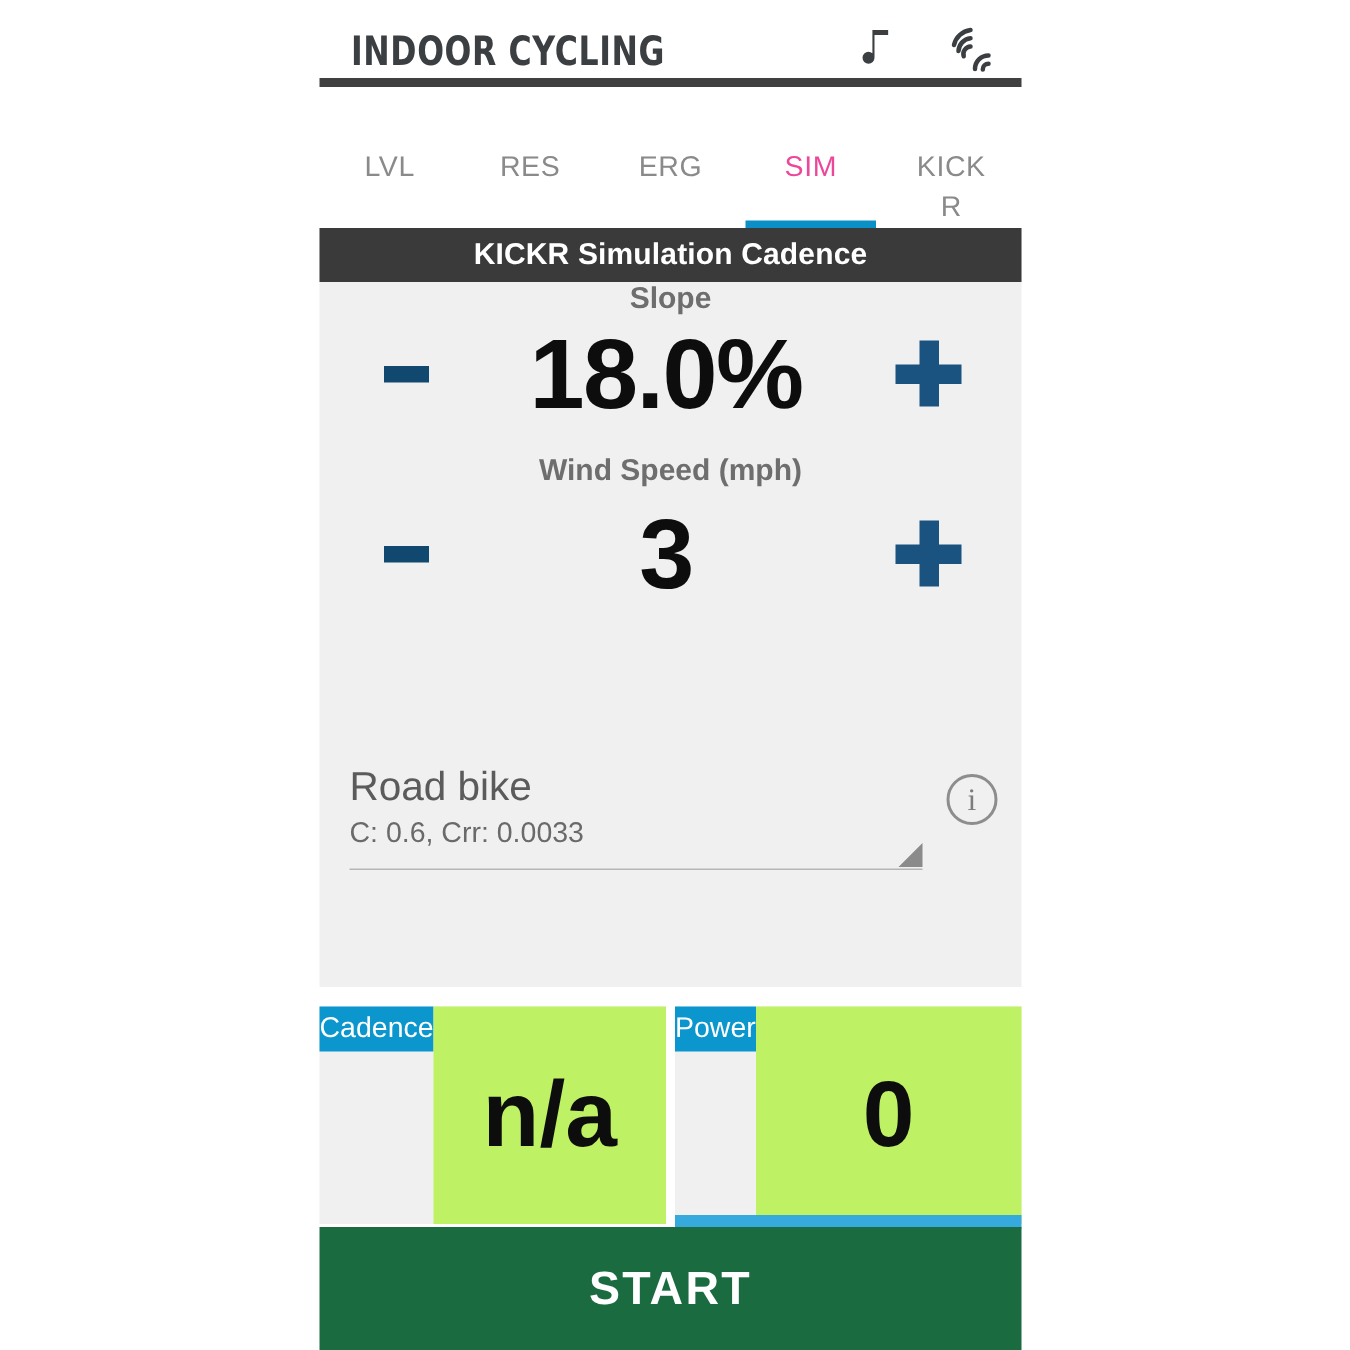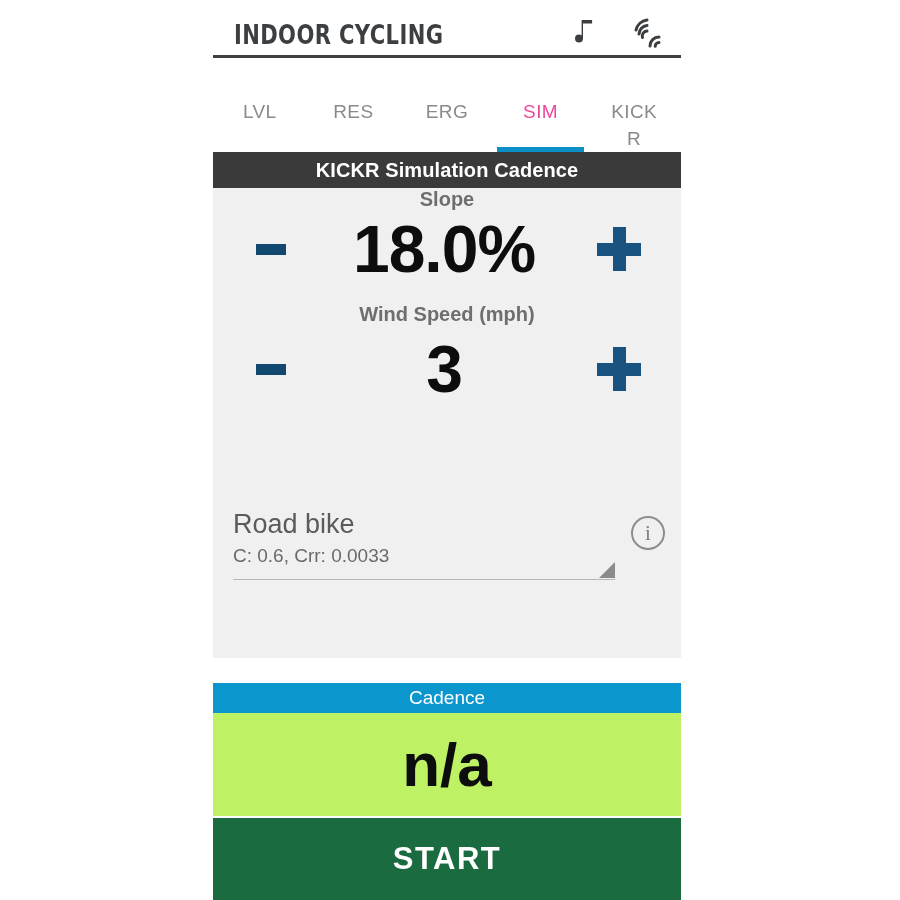--- a/index.html
+++ b/index.html
@@ -20,21 +20,21 @@
   }
 
   
   .appbar {
     position: absolute;
     left: 213px;
     top: 0;
     width: 468px;
     height: 58px;
     background: #ffffff;
-    border-bottom: 3px solid #404040;
+    border-bottom: 6px solid #404040;
     box-sizing: border-box;
   }
   .app-title {
     position: absolute;
     left: 21px;
     top: 19px;
     font-family: "DejaVu Sans", sans-serif;
     font-size: 27px;
     font-weight: bold;
     letter-spacing: 0.5px;
@@ -238,24 +238,23 @@
     left: 213px;
     top: 671px;
     width: 468px;
     height: 145px;
     display: flex;
     gap: 6px;
   }
   .metric {
     flex: 1;
     display: flex;
-    flex-direction: column;
+    flex-direction: row;
     position: relative;
     background: #f0f0f0;
-    margin-top: 12px;
   }
   .metric-head {
     height: 30px;
     background: #0b96ce;
     display: flex;
     align-items: center;
     justify-content: center;
   }
   .metric-title {
     color: #ffffff;
@@ -396,19 +395,28 @@
 
   <div class="metrics">
     <div class="metric">
       <div class="metric-head">
         <span class="metric-title">Cadence</span>
       </div>
       <div class="metric-body">
         <span class="metric-value">n/a</span>
       </div>
     </div>
+    <div class="metric">
+      <div class="metric-head">
+        <span class="metric-title">Power</span>
+      </div>
+      <div class="metric-body">
+        <span class="metric-value">0</span>
+      </div>
+      <span class="metric-accent"></span>
+    </div>
   </div>
 
   <div class="start-button">
     <span class="start-label">START</span>
   </div>
 
 </div>
 
 </body></html>

